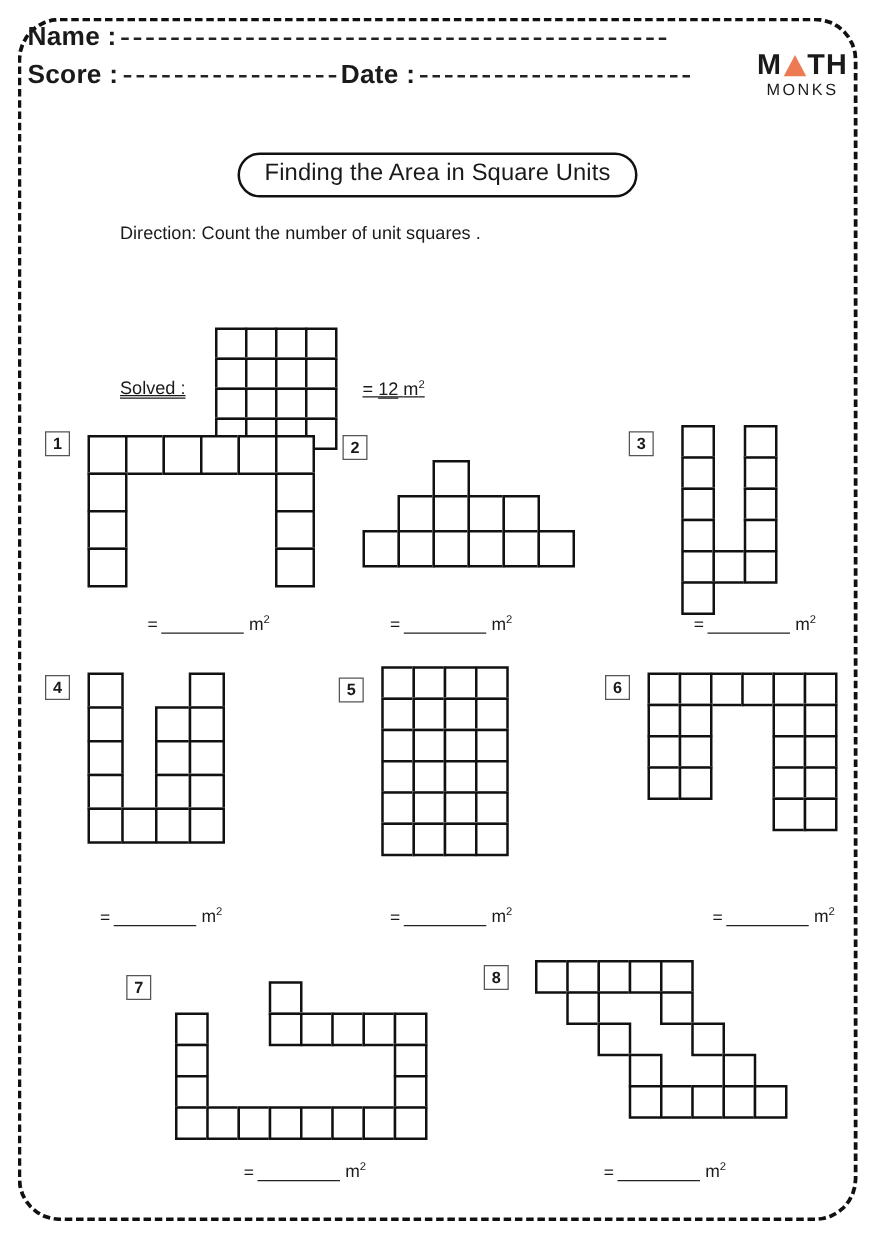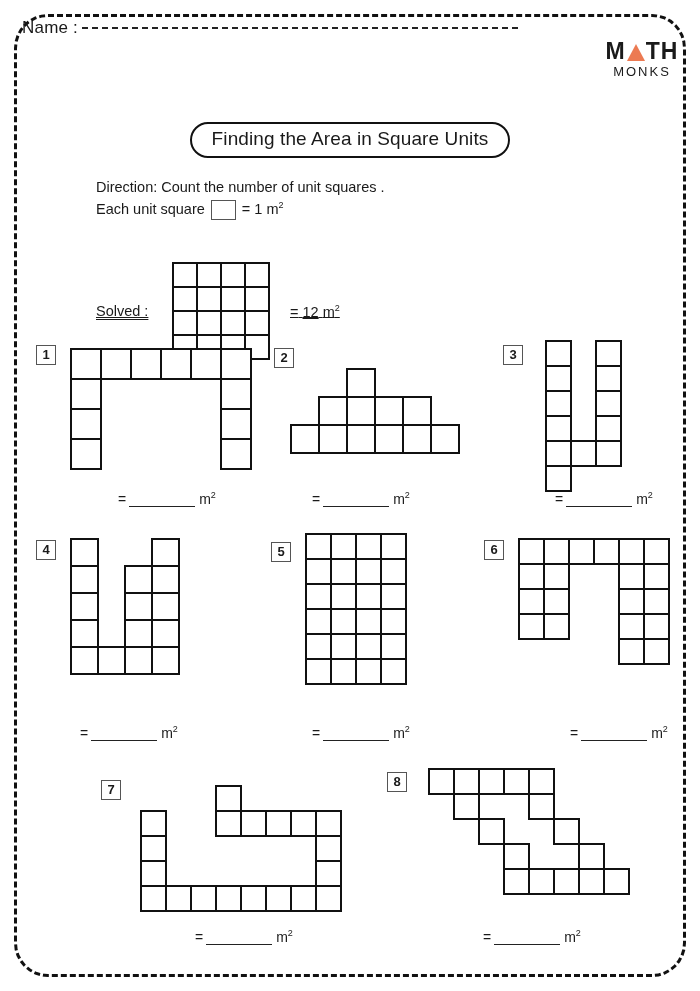--- a/index.html
+++ b/index.html
@@ -31,22 +31,23 @@
     left: 22px; top: 18px;
     width: 628px;
   }
   .field-row {
     display: flex;
     align-items: baseline;
     margin-bottom: 6px;
     white-space: nowrap;
   }
   .field-label {
-    font-size: 17px;
+    font-size: 21px;
     letter-spacing: .2px;
+    font-weight: bold;
   }
   .dashline {
     flex: 0 0 auto;
     border-bottom: 2px dashed #222;
     height: 0;
     position: relative;
     top: -4px;
     margin: 0 4px;
   }
   .dash-name  { width: 436px; }
@@ -181,42 +182,43 @@
 </head>
 <body>
 
 <div id="sheet"></div>
 
 <div id="header">
   <div class="field-row">
     <span class="field-label">Name :</span>
     <span class="dashline dash-name"></span>
   </div>
+  <div class="field-row">
+    <span class="field-label">Score :</span>
+    <span class="dashline dash-score"></span>
+    <span class="field-label">Date :</span>
+    <span class="dashline dash-date"></span>
+  </div>
 </div>
 
 <div id="logo">
   <div class="m-top">
     <span>M</span>
     <span class="tri"></span>
     <span>TH</span>
   </div>
   <div class="m-bot">MONKS</div>
 </div>
 
 <div id="title-pill">
   <span class="pill">Finding the Area in Square Units</span>
 </div>
 
 <div id="directions">
   <div>Direction: Count the number of unit squares .</div>
-  <div class="dir-line2">
-    <span>Each unit square</span>
-    <span class="unit-box"></span>
-    <span><span>= 1 m</span><span class="sup">2</span></span>
-  </div>
 </div>
 
 <div id="solved">
   <span class="solved-label">Solved :</span>
   <span class="shape" id="solved-shape" style="width: 98px; height: 98px; display: inline-block;">
       <div class="cell" style="left: 0px; top: 0px; width: 26px; height: 26px;"></div>
       <div class="cell" style="left: 24px; top: 0px; width: 26px; height: 26px;"></div>
       <div class="cell" style="left: 48px; top: 0px; width: 26px; height: 26px;"></div>
       <div class="cell" style="left: 72px; top: 0px; width: 26px; height: 26px;"></div>
       <div class="cell" style="left: 0px; top: 24px; width: 26px; height: 26px;"></div>

